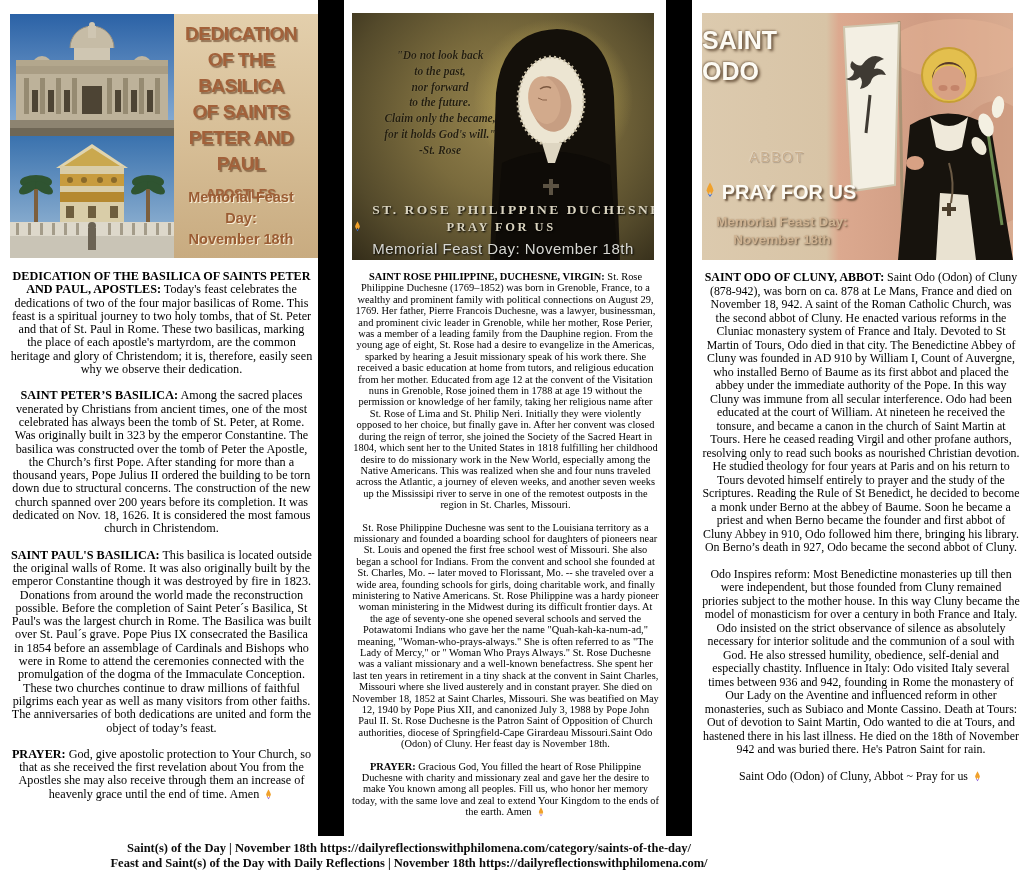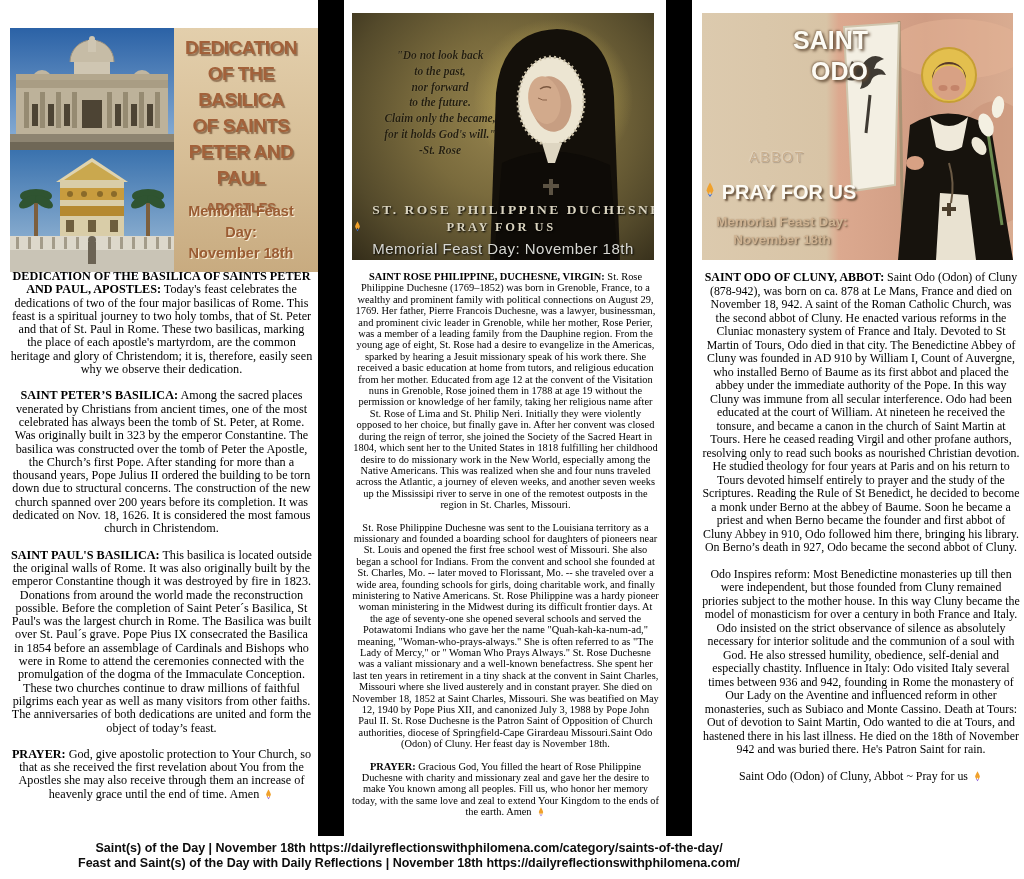--- a/index.html
+++ b/index.html
@@ -22,21 +22,21 @@
   #col3-text p { margin-bottom:13px; }
   .h { font-weight:bold; }
 
   
   .hands { display:inline-block; vertical-align:-2px; margin-left:4px; }
 
   
   .card { position:absolute; overflow:hidden; }
 
   
-  #card1 { left:10px; top:28px; width:330px; height:244px;
+  #card1 { left:10px; top:14px; width:330px; height:244px;
            background:linear-gradient(180deg,#e3cfac 0%,#d6bd95 55%,#c8ab80 100%); }
   .c1-photos { position:absolute; left:0; top:0; width:164px; height:244px; }
   .c1-photos svg { display:block; }
   .c1-textpane { position:absolute; left:164px; top:0; width:134px; height:244px;
                  text-align:center; font-family:"Liberation Sans", sans-serif; }
   .c1-title { margin-top:7px; font-size:19px; font-weight:bold; line-height:26px;
               letter-spacing:-0.5px; color:#a2613a;
               text-shadow:1.5px 1.5px 1px rgba(84,44,18,0.55); }
   .c1-sub   { margin-top:9px; font-size:13px; font-weight:bold; color:#a2613a;
               text-shadow:1px 1px 1px rgba(84,44,18,0.45); }
@@ -58,39 +58,39 @@
               font-size:12.5px; font-weight:bold; letter-spacing:2.5px; color:#d9d3bf;
               text-shadow:1px 1px 2px #000; }
   .c2-feast { position:absolute; left:0; bottom:3px; width:100%; text-align:center;
               font-family:Liberation Sans, sans-serif; font-size:15px; color:#d7d7d2;
               letter-spacing:0.5px; text-shadow:1px 1px 2px #000; }
 
   
   #card3 { left:702px; top:13px; width:311px; height:247px;
            background:linear-gradient(90deg,#dccaae 0%,#d8c4a6 40%,#dca98f 44%,#cf9c83 72%,#d9ac91 100%); }
   #card3 svg { position:absolute; left:0; top:0; }
-  .c3-title { position:absolute; left:16px; top:12px; width:150px; text-align:right;
+  .c3-title { position:absolute; left:0; top:12px; width:150px; text-align:left;
               font-family:"Liberation Sans", sans-serif; font-weight:bold;
               font-size:25px; line-height:31px; color:#fdfbf4;
               text-shadow:2px 2px 3px rgba(96,74,52,0.95), -1px -1px 2px rgba(96,74,52,0.55); }
   .c3-title .gap { margin-top:9px; }
   .c3-abbot { position:absolute; left:0; top:136px; width:150px; text-align:center;
               font-family:"Liberation Sans", sans-serif; font-weight:normal; font-size:14px;
               letter-spacing:1.5px; color:#c9ae8c;
               text-shadow:0 0 2px rgba(255,255,255,0.9),1px 1px 1px rgba(96,74,52,0.5); }
   .c3-pray  { position:absolute; left:0; top:168px; width:178px; text-align:center;
               font-family:"Liberation Sans", sans-serif; font-weight:bold; font-size:20px;
               color:#fdfbf4; text-shadow:2px 2px 2px rgba(96,74,52,0.95); }
   .c3-feast { position:absolute; left:0; top:200px; width:160px; text-align:center;
               font-family:"Liberation Sans", sans-serif; font-weight:bold; font-size:13.5px;
               line-height:18px; color:#cfb392; text-shadow:1px 1px 2px rgba(70,50,30,0.85); }
 
   
   #footer { position:absolute; left:0; top:841px; width:818px; text-align:center;
-            font-family:Liberation Sans, sans-serif; font-weight:bold;
+            font-family:Liberation Serif, serif; font-weight:bold;
             font-size:12.5px; line-height:14.5px; color:#0d0d0d; }
 </style>
 </head>
 <body>
 
 <div id="page">
 
   <div class="card" id="card1">
     <div class="c1-photos">
       <svg width="164" height="122" viewBox="0 0 164 122" preserveAspectRatio="none">

